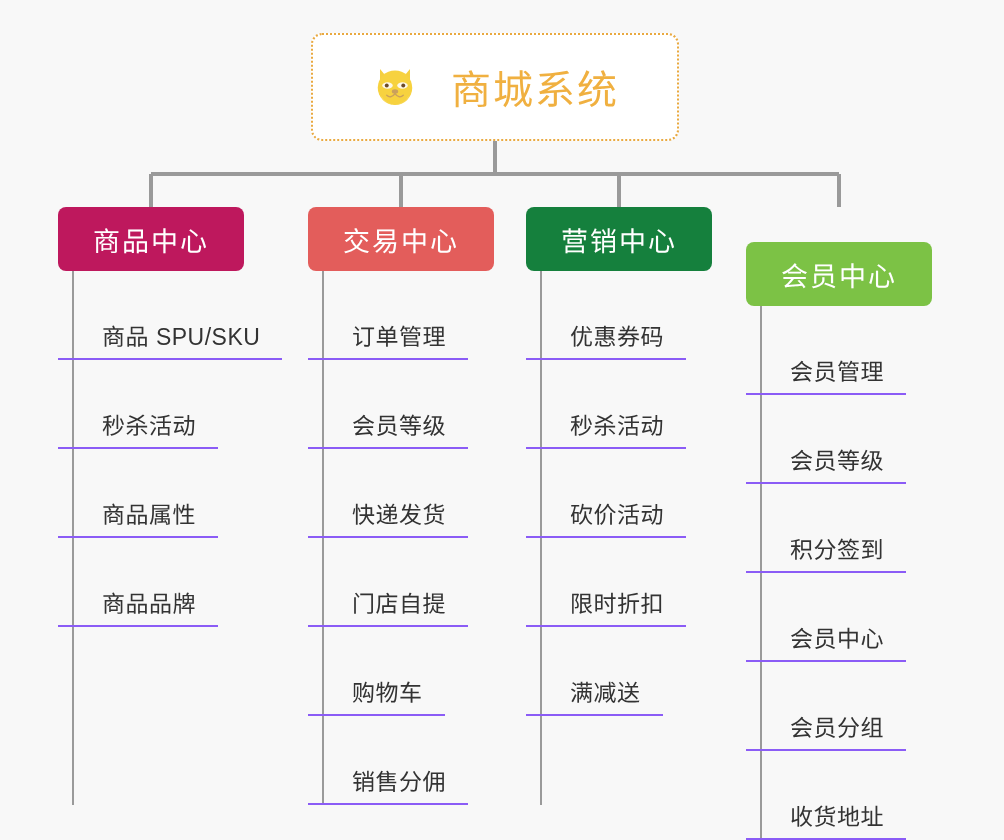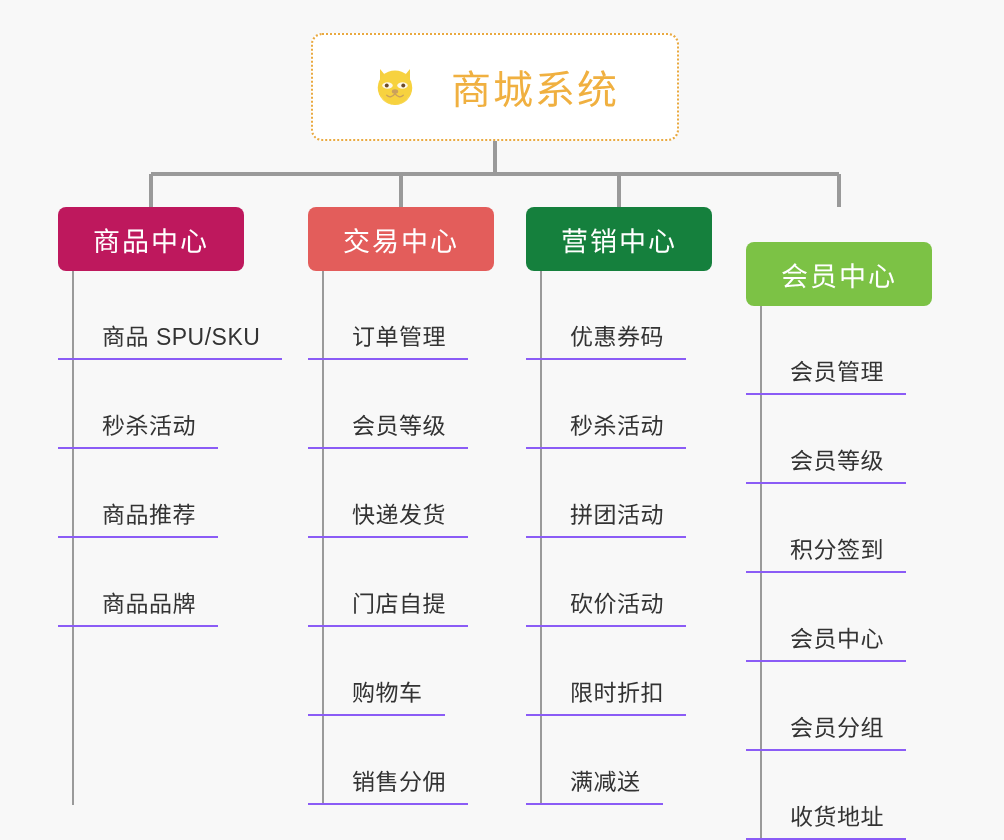--- a/index.html
+++ b/index.html
@@ -157,21 +157,21 @@
     </div>
     <div class="leaf-list">
       <div class="spine" style="height:534px;"></div>
       <div class="leaf">
           <div class="leaf-inner"><span class="leaf-label">商品 SPU/SKU</span></div>
         </div>
       <div class="leaf">
           <div class="leaf-inner"><span class="leaf-label">秒杀活动</span></div>
         </div>
       <div class="leaf">
-          <div class="leaf-inner"><span class="leaf-label">商品推荐</span></div>
+          <div class="leaf-inner"><span class="leaf-label">商品属性</span></div>
         </div>
       <div class="leaf">
           <div class="leaf-inner"><span class="leaf-label">商品品牌</span></div>
         </div>
     </div>
   </div>
 
   <div class="column" style="left:308px;">
     <div class="col-header" style="width:186px;background:#e35d5b;">
       <span>交易中心</span>
@@ -205,23 +205,20 @@
     </div>
     <div class="leaf-list">
       <div class="spine" style="height:534px;"></div>
       <div class="leaf">
           <div class="leaf-inner"><span class="leaf-label">优惠券码</span></div>
         </div>
       <div class="leaf">
           <div class="leaf-inner"><span class="leaf-label">秒杀活动</span></div>
         </div>
       <div class="leaf">
-          <div class="leaf-inner"><span class="leaf-label">拼团活动</span></div>
-        </div>
-      <div class="leaf">
           <div class="leaf-inner"><span class="leaf-label">砍价活动</span></div>
         </div>
       <div class="leaf">
           <div class="leaf-inner"><span class="leaf-label">限时折扣</span></div>
         </div>
       <div class="leaf">
           <div class="leaf-inner"><span class="leaf-label">满减送</span></div>
         </div>
     </div>
   </div>

